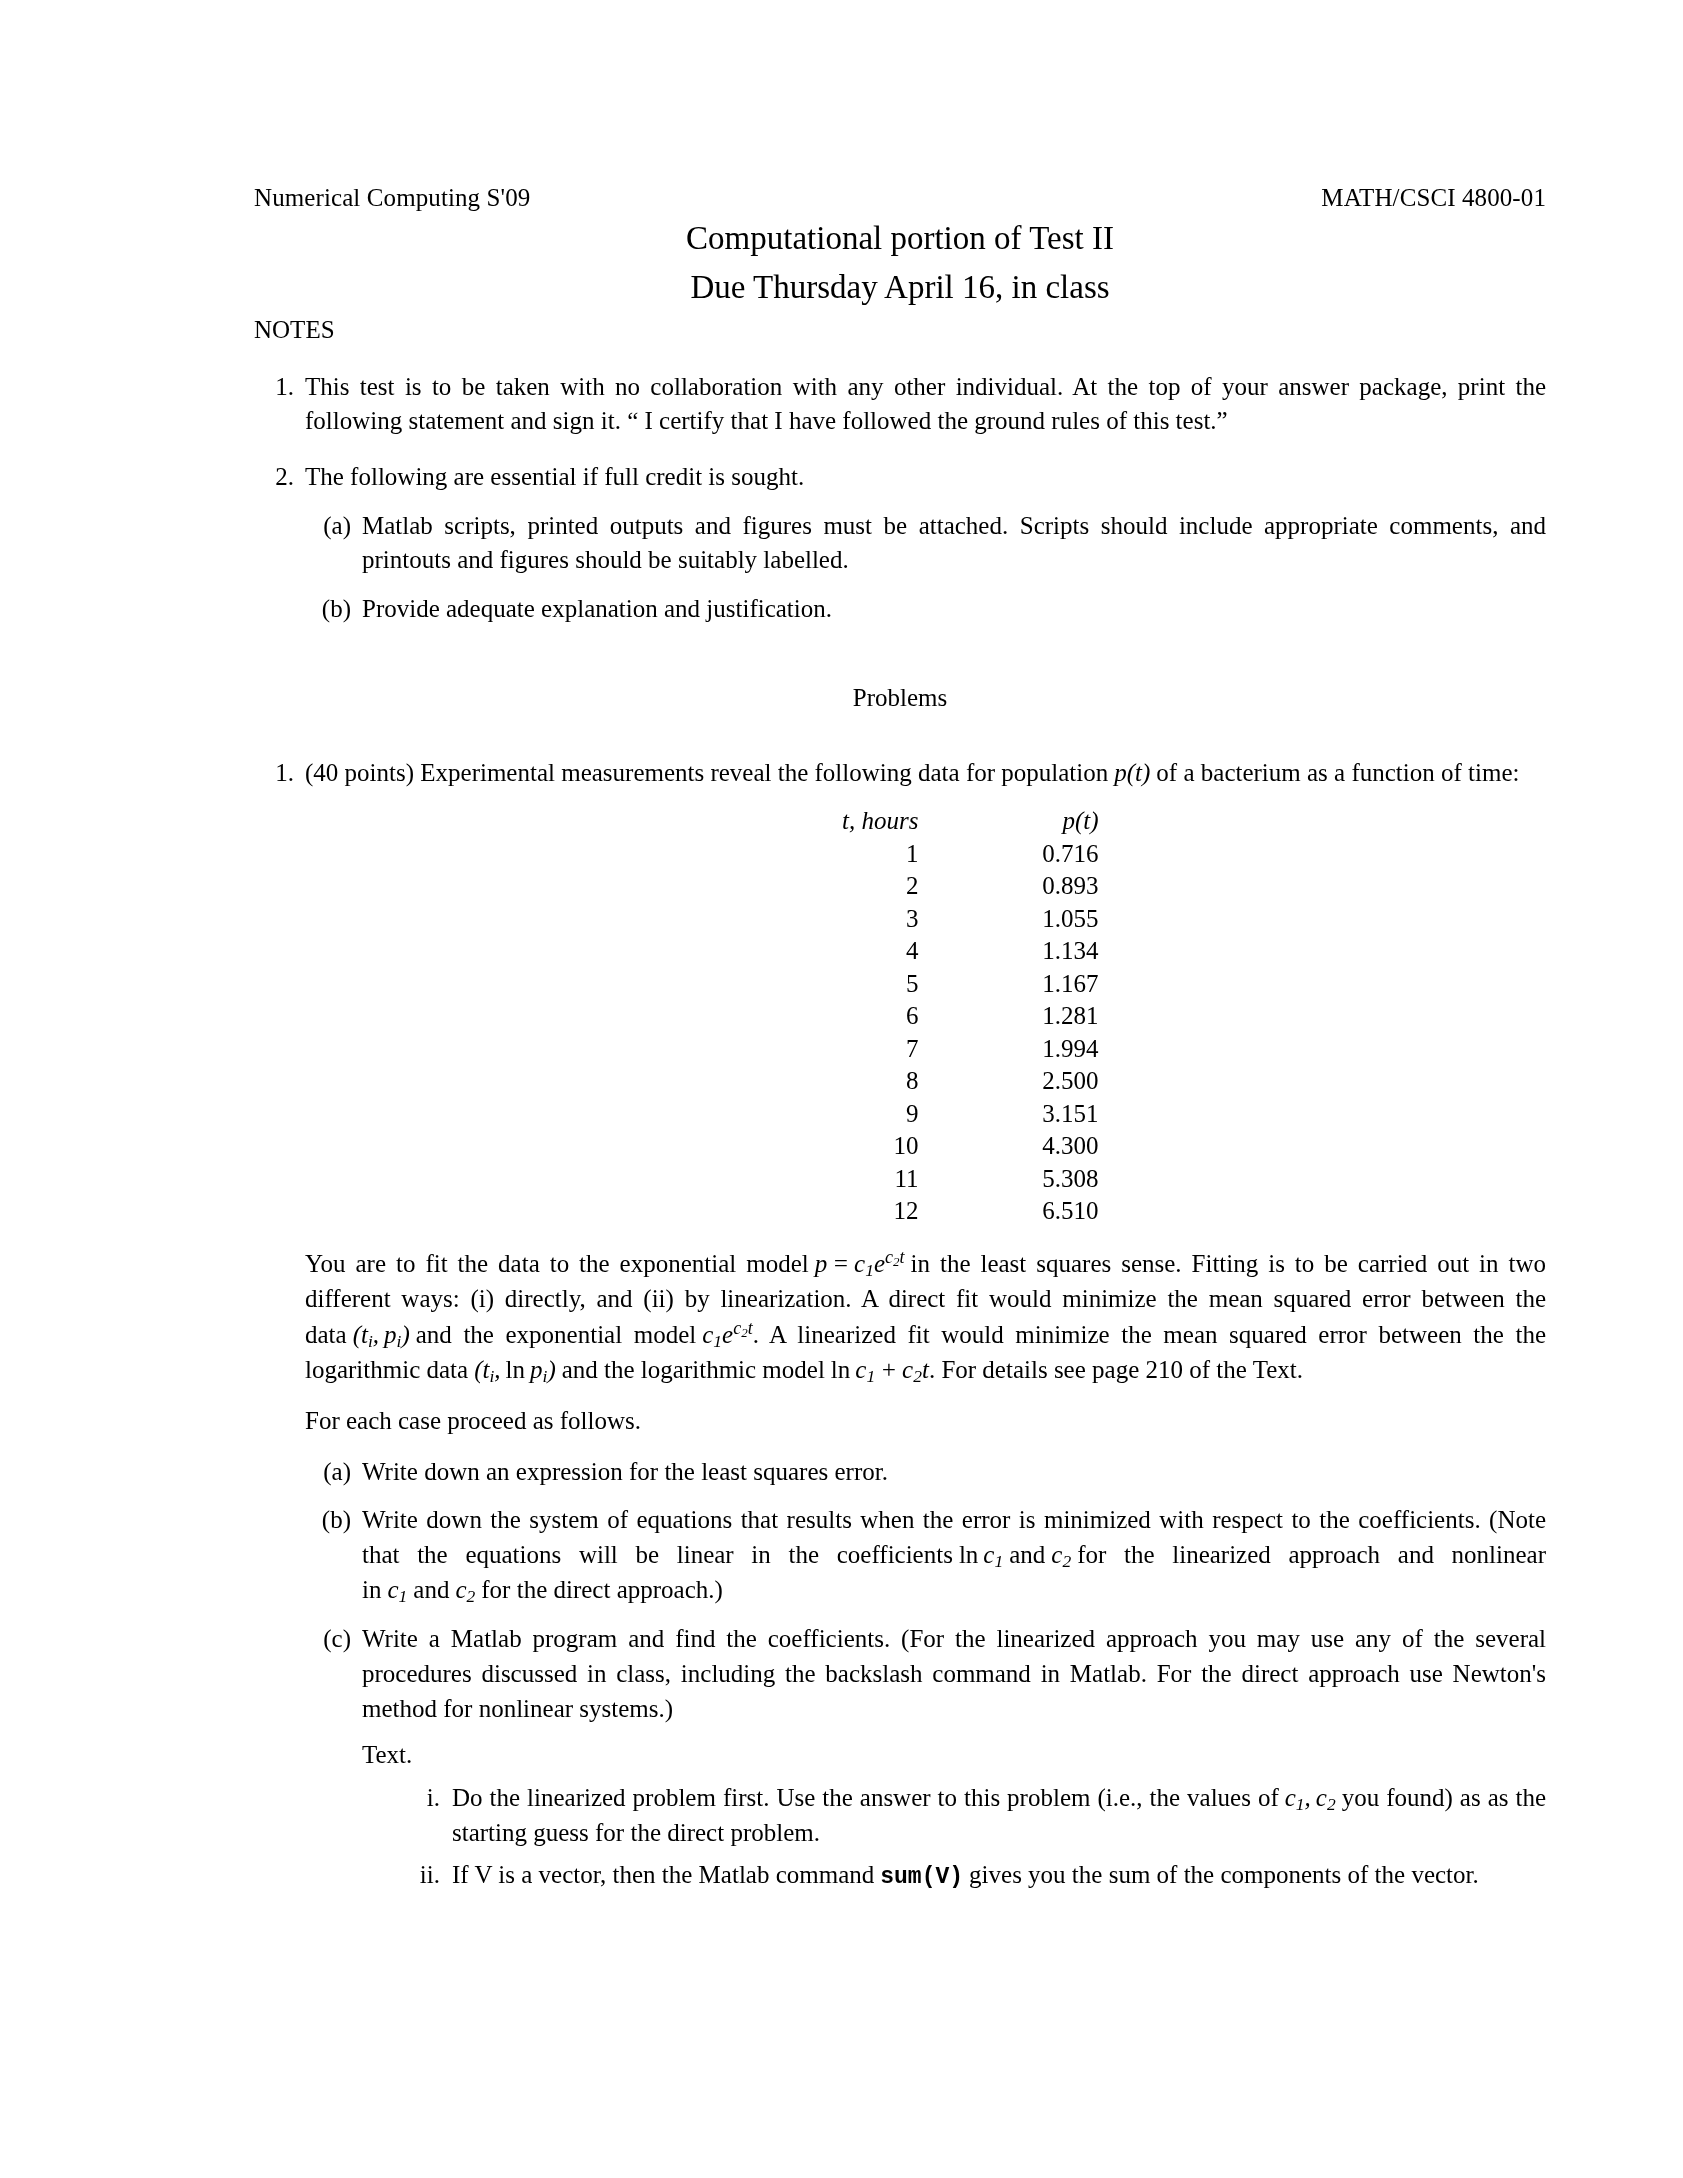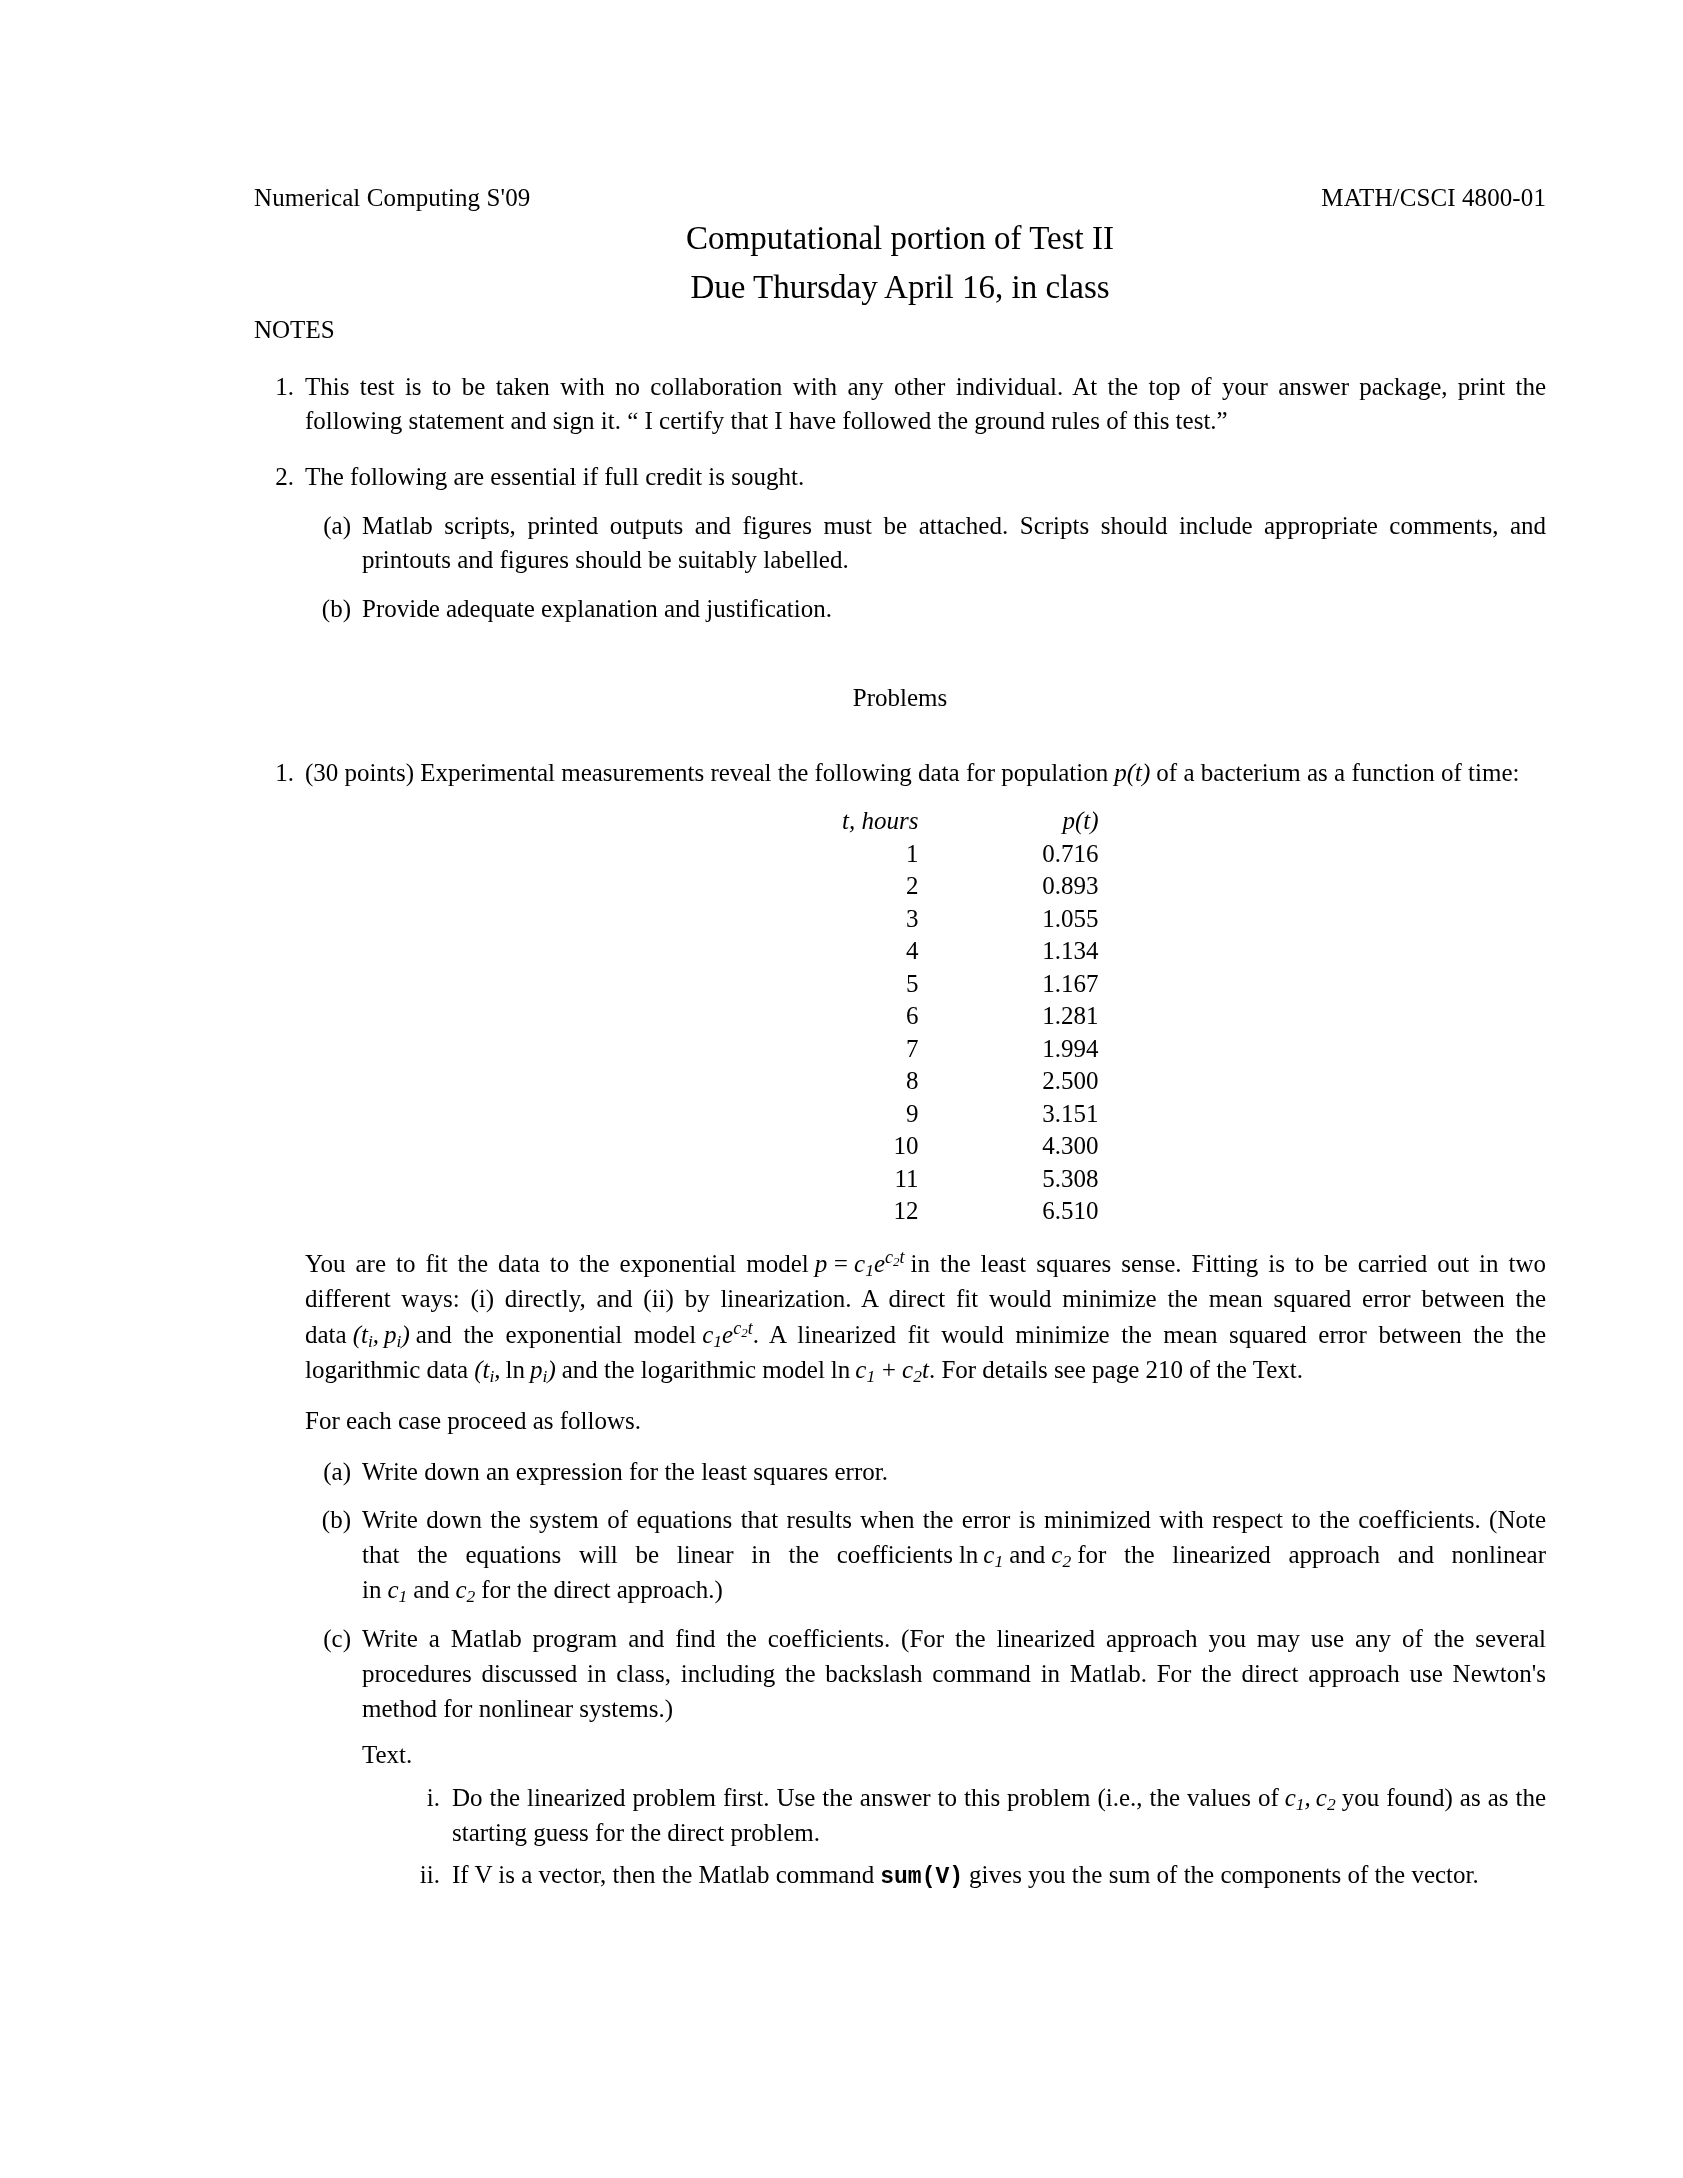--- a/index.html
+++ b/index.html
@@ -218,21 +218,21 @@
       </li>
 
     </ol>
 
     <div class="section-title">Problems</div>
 
     <ol class="lvl1">
       <li style="margin-bottom:0;">
         <span class="mark">1.</span>
 
-        <span>(30 points) Experimental measurements reveal the following data for population</span><span class="mspace"></span><span class="math"><i>p</i>(<i>t</i>)</span><span class="mspace"></span><span>of a bacterium as a function of time:</span>
+        <span>(40 points) Experimental measurements reveal the following data for population</span><span class="mspace"></span><span class="math"><i>p</i>(<i>t</i>)</span><span class="mspace"></span><span>of a bacterium as a function of time:</span>
 
         
         <table class="datatable">
           <thead>
             <tr>
               <th class="col-t"><span class="math"><i>t</i>,&nbsp;hours</span></th>
               <th class="col-p"><span class="math"><i>p</i>(<i>t</i>)</span></th>
             </tr>
           </thead>
           <tbody>

